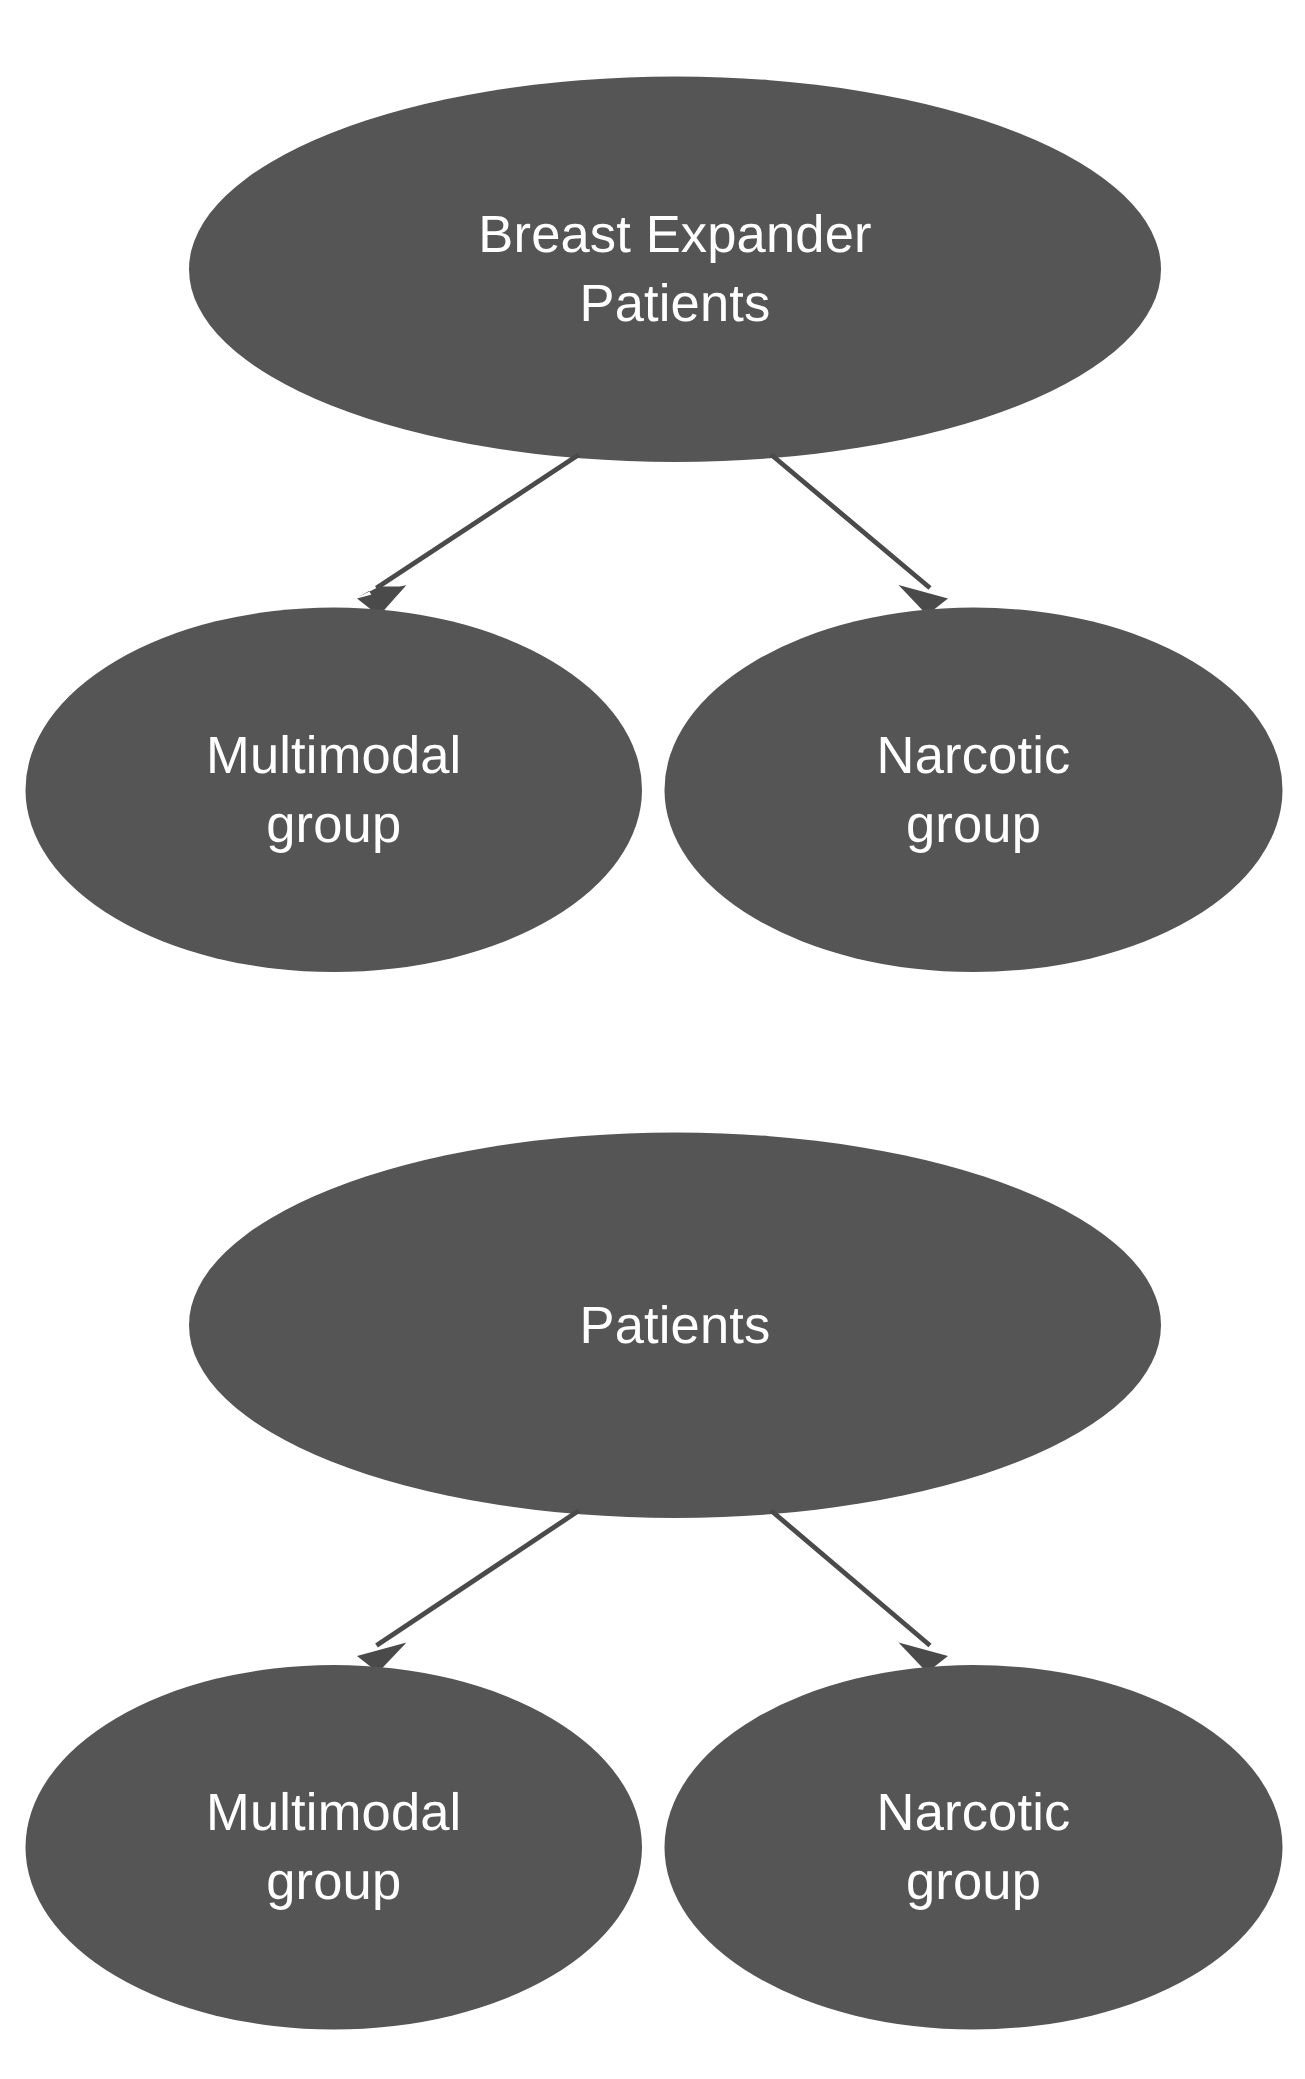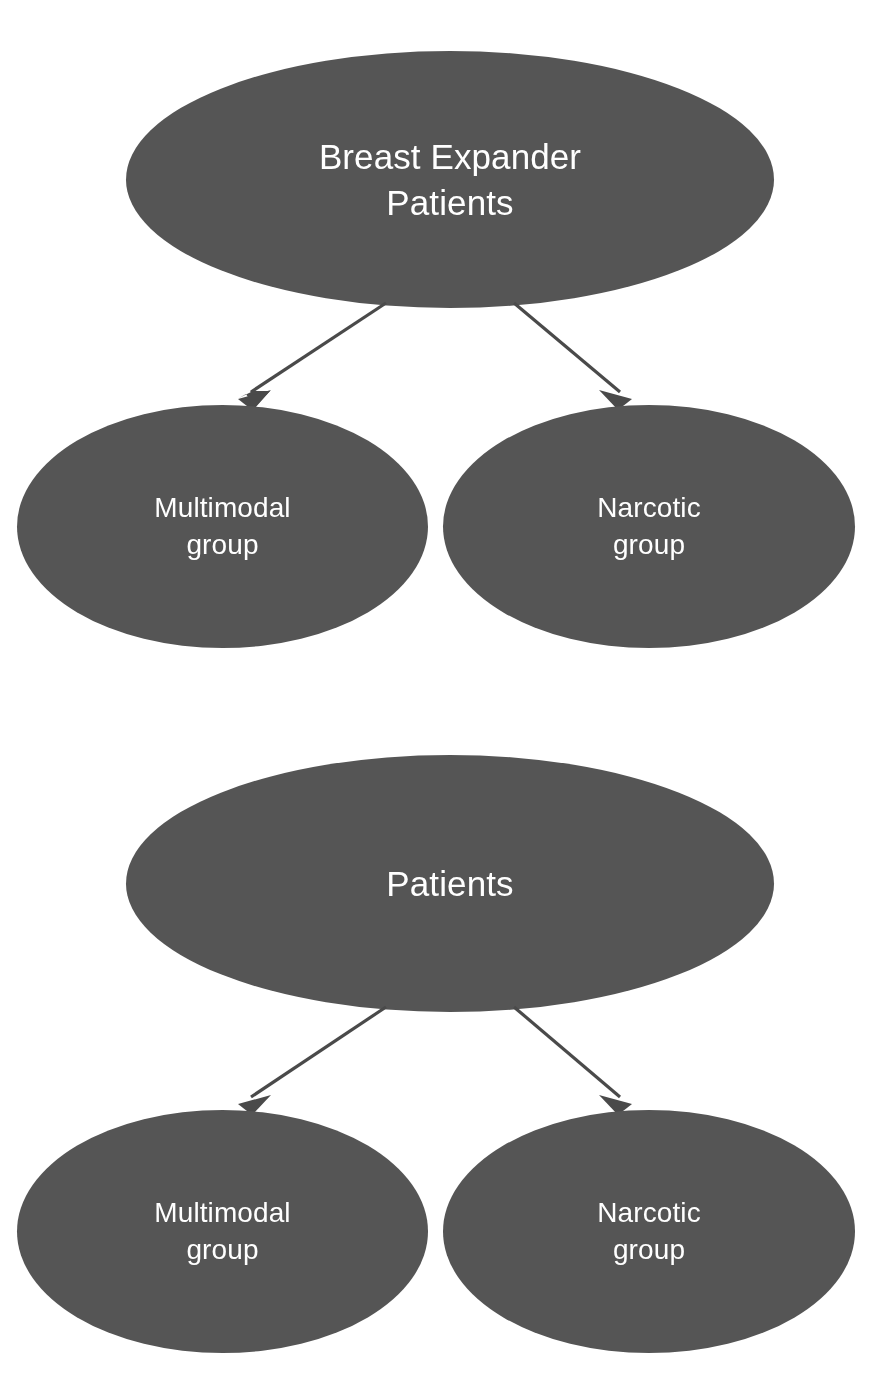--- a/index.html
+++ b/index.html
@@ -58,21 +58,21 @@
   .node-label .lbl-line {
     display: block;
     white-space: nowrap;
   }
   
   .label-root {
     font-size: 35px;
   }
   
   .label-child {
-    font-size: 28px;
+    font-size: 35px;
   }
 </style>
 </head>
 <body>
 
 <div id="diagram-root">
 
   <svg class="flow-svg" viewBox="0 0 870 1386" width="870" height="1386" aria-hidden="true">
 
     <ellipse class="node-ellipse" cx="450" cy="179.5" rx="324" ry="128.5"></ellipse>

